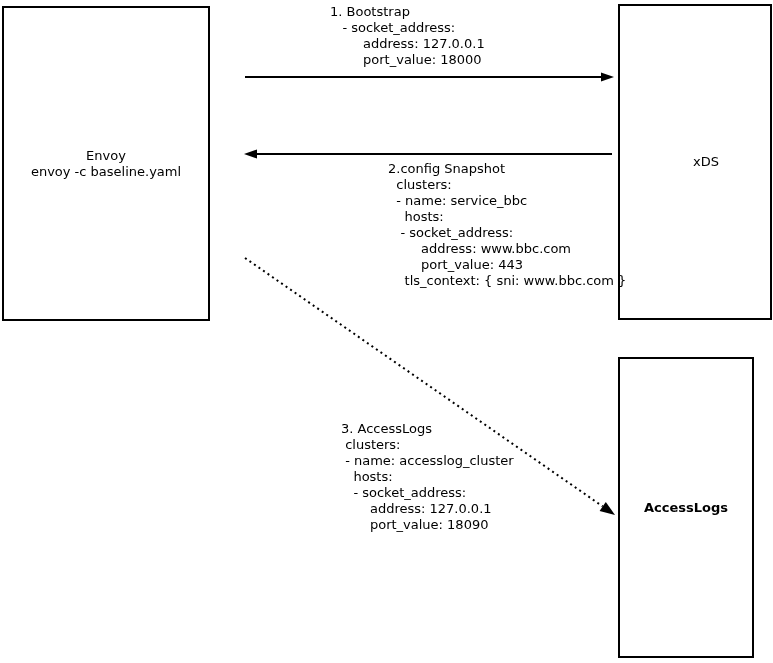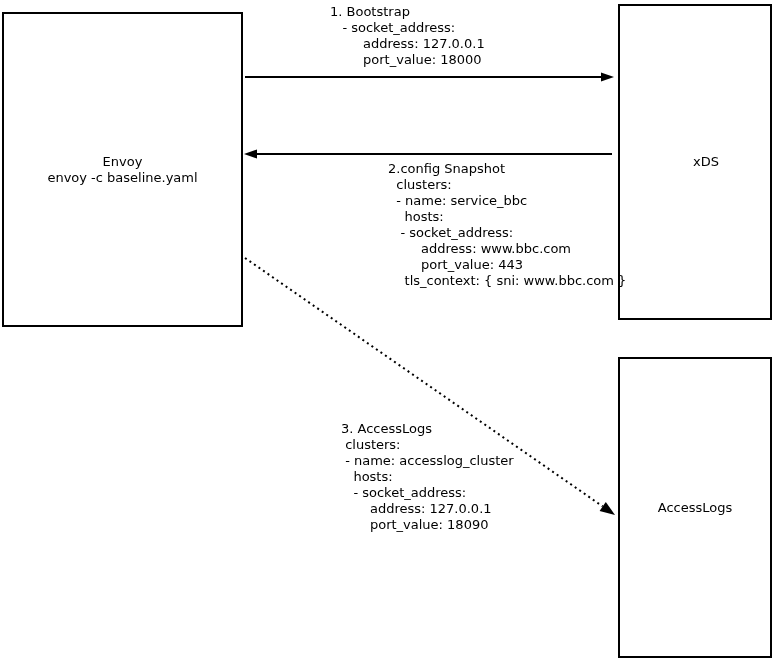--- a/index.html
+++ b/index.html
@@ -18,23 +18,23 @@
     position: absolute;
     box-sizing: border-box;
     border: 2px solid #000000;
     background: #ffffff;
     display: flex;
     flex-direction: column;
     align-items: center;
     justify-content: center;
     text-align: center;
   }
-  .node-envoy      { left: 2px;   top: 12px;   width: 241px; height: 315px; align-items: center; }
+  .node-envoy      { left: 2px;   top: 6px;   width: 208px; height: 315px; align-items: center; }
   .node-xds        { left: 618px; top: 4px;   width: 154px; height: 316px; padding-left: 22px; }
-  .node-accesslogs { left: 618px; top: 357px; width: 154px; height: 301px; }
+  .node-accesslogs { left: 618px; top: 357px; width: 136px; height: 301px; font-weight: bold; }
   .node-subtitle { }
   .msg {
     position: absolute;
     white-space: pre;
   }
   .msg-bootstrap  { left: 330px; top: 4px;   }
   .msg-config     { left: 340px; top: 161px; margin-left: 48px; }
   .msg-accesslogs { left: 341px; top: 421px; }
   .arrows-layer {
     position: absolute;

